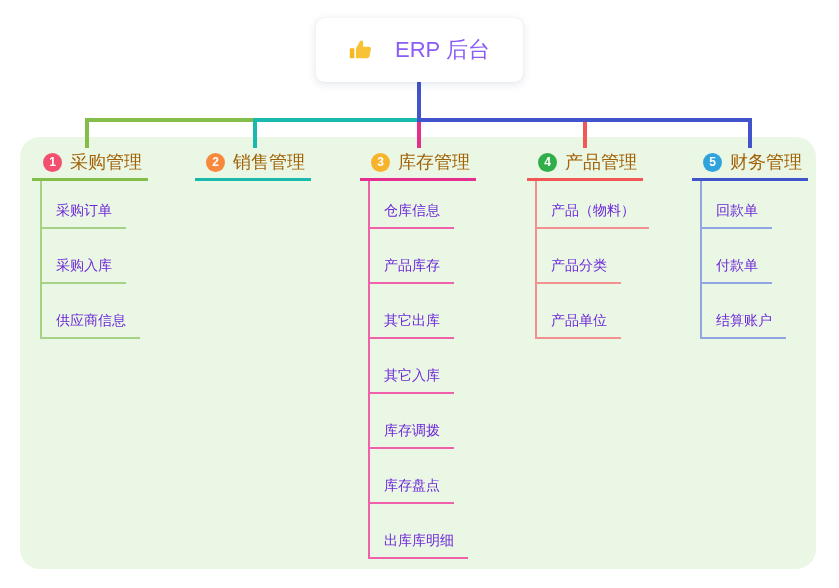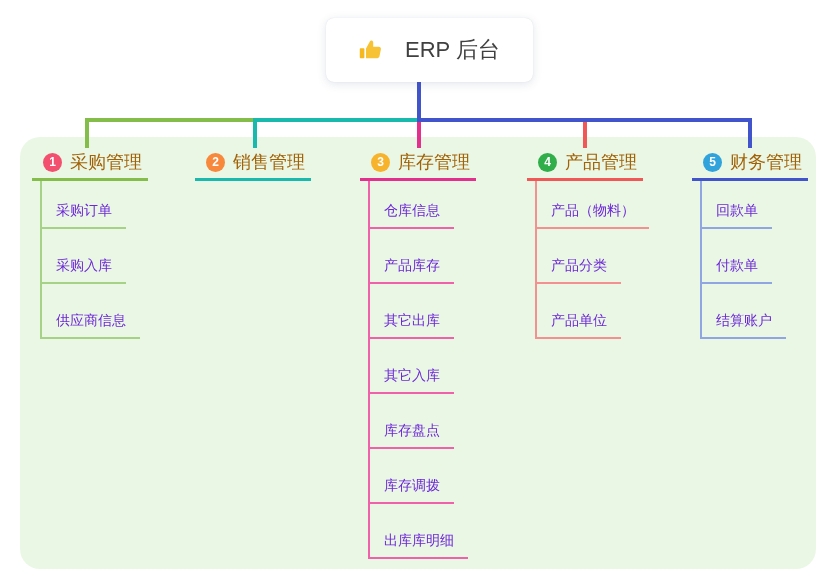--- a/index.html
+++ b/index.html
@@ -9,29 +9,29 @@
   .canvas {
     position: relative;
     width: 839px; height: 588px;
     background: #ffffff;
     overflow: hidden;
   }
 
   
   .root-card {
     position: absolute;
-    left: 326px; top: 18px;
+    left: 316px; top: 18px;
     width: 207px; height: 64px;
     background: #ffffff;
     border-radius: 8px;
     box-shadow: 0 2px 10px rgba(60,80,120,.14), 0 0 1px rgba(60,80,120,.18);
     display: flex; align-items: center; justify-content: center;
     gap: 22px;
     font-size: 22px;
-    color: #404040;
+    color: #8b5cf6;
     z-index: 3;
     cursor: default;
   }
   .root-card .thumb { width: 24px; height: 24px; display: inline-block; }
 
   
   .line { position: absolute; z-index: 1; }
   .stem          { left: 417px; top: 82px;  width: 4px;  height: 40px; background: #4254cb; }
   .bus-green     { left: 85px;  top: 118px; width: 172px; height: 4px; background: #84bd4a; }
   .bus-teal      { left: 253px; top: 118px; width: 166px; height: 4px; background: #19b9ad; }
@@ -156,22 +156,22 @@
     <div class="branch-head">
       <span class="badge badge-3">3</span>
       <span class="branch-title">库存管理</span>
     </div>
     <div class="head-rule"></div>
     <div class="items">
       <div class="item">仓库信息</div>
       <div class="item">产品库存</div>
       <div class="item">其它出库</div>
       <div class="item">其它入库</div>
+      <div class="item">库存调拨</div>
       <div class="item">库存盘点</div>
-      <div class="item">库存调拨</div>
       <div class="item">出库库明细</div>
     </div>
   </div>
 
   <div class="branch b4">
     <div class="branch-head">
       <span class="badge badge-4">4</span>
       <span class="branch-title">产品管理</span>
     </div>
     <div class="head-rule"></div>

